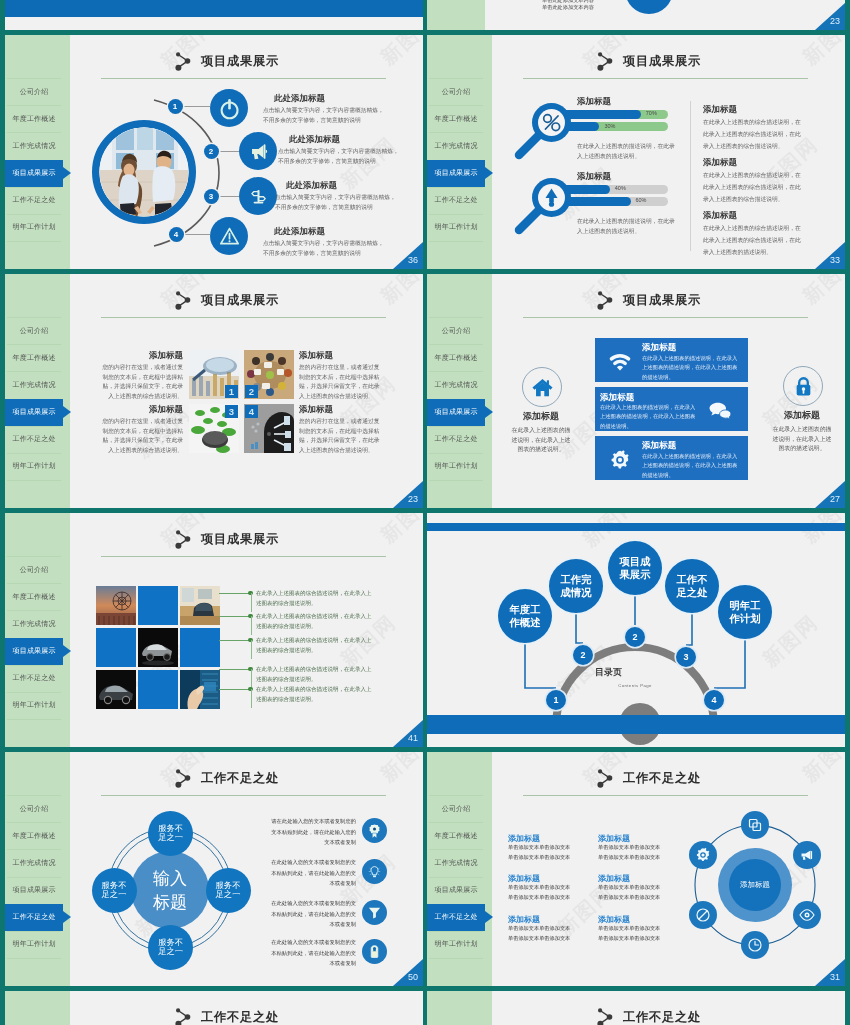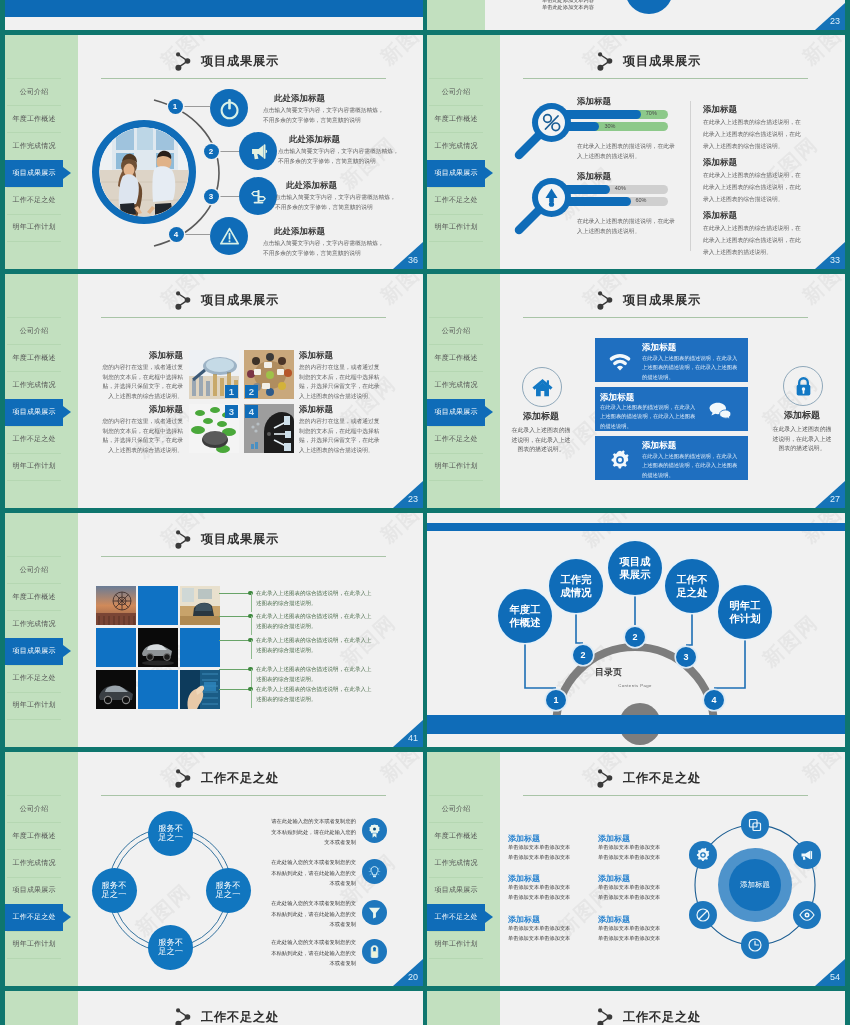--- a/index.html
+++ b/index.html
@@ -8,21 +8,21 @@
 .grid{position:relative;width:850px;height:1025px;background:#0f766e;}
 .slide{position:absolute;width:418px;height:234px;overflow:hidden;background:#f1f1f1;}
 .bg{position:absolute;left:0;top:0;width:418px;height:234px;}
 .wm{position:absolute;font-size:20px;font-weight:700;color:#3a3a3a;opacity:.055;
   transform:rotate(-42deg);letter-spacing:2px;white-space:nowrap;transform-origin:0 0;
   font-family:"DejaVu Sans",sans-serif;pointer-events:none;}
 
 .c1{left:5px;} .c2{left:427px;}
 .r1{top:-204px;} .r2{top:35px;} .r3{top:274px;} .r4{top:513px;} .r5{top:752px;} .r6{top:991px;}
 
-.sidebar{position:absolute;left:0;top:0;width:73px;height:234px;background:#c2e0bf;}
+.sidebar{position:absolute;left:0;top:0;width:65px;height:234px;background:#c2e0bf;}
 .sdiv{position:absolute;left:2px;width:54px;height:1px;background:#b5d7b2;}
 .navitem{position:absolute;left:0;width:58.2px;height:27.05px;display:flex;align-items:center;
   justify-content:center;font-size:7px;color:#555;font-family:"DejaVu Sans",sans-serif;letter-spacing:.2px;}
 .navitem.on{background:#0f6cb8;color:#fff;}
 .navarrow{position:absolute;left:58.2px;width:0;height:0;
   border-top:6px solid transparent;border-bottom:6px solid transparent;border-left:8px solid #0f6cb8;}
 
 .title{position:absolute;font-size:12.3px;font-weight:700;color:#2e2e2e;letter-spacing:0.7px;
   font-family:"DejaVu Sans",sans-serif;white-space:nowrap;}
 .trule{position:absolute;height:1px;background:#a9c4a7;}
@@ -744,20 +744,22 @@
         <circle cx="3.1" cy="3.4" r="2.1" fill="#3a3a3a"></circle>
         <circle cx="3.4" cy="16.8" r="3.0" fill="#3a3a3a"></circle>
         <circle cx="12.5" cy="10" r="2.8" fill="#3a3a3a"></circle>
       </svg>
 <div class="title" style="left:196px;top:18px;">工作不足之处</div>
 <div class="trule" style="left:96px;top:43px;width:285px;"></div>
 <svg class="rings30" width="130" height="130" viewBox="0 0 130 130">
         <circle cx="65" cy="65" r="62" fill="none" stroke="#35739f" stroke-width="1"></circle>
         <circle cx="65" cy="65" r="57" fill="none" stroke="#35739f" stroke-width="1"></circle>
       </svg>
+<div class="hub30"><span>输入
+标题</span></div>
 <div class="petal30" style="left:143.1px;top:58.5px;"><span>服务不
 足之一</span></div>
 <div class="petal30" style="left:86.5px;top:115.5px;"><span>服务不
 足之一</span></div>
 <div class="petal30" style="left:200.5px;top:115.5px;"><span>服务不
 足之一</span></div>
 <div class="petal30" style="left:143.1px;top:172.5px;"><span>服务不
 足之一</span></div>
 <div class="ic30" style="left:356.5px;top:65.5px;">
         <svg viewBox="0 0 32 32" width="15" height="15">
@@ -787,21 +789,21 @@
 <div class="ic30" style="left:356.5px;top:186.5px;">
         <svg viewBox="0 0 32 32" width="15" height="15">
           <path d="M16 3.5c4.2 0 7 2.2 7 6.2V27a1.6 1.6 0 0 1-1.6 1.6H10.6A1.6 1.6 0 0 1 9 27V9.7c0-4 2.8-6.2 7-6.2z" fill="#eef4d8" stroke="#dff2fb" stroke-width="1.8"></path>
           <circle cx="16" cy="10" r="3.4" fill="#0f6cb8"></circle>
           <path d="M16 10.5l-4 5h8z" fill="#0f6cb8"></path>
         </svg>
       </div>
 <div class="tx30" style="left:263px;top:185.0px;width:88px;">在此处输入您的文本或者复制您的文本粘贴到此处，请在此处输入您的文本或者复制</div>
 <div class="pagenum">
         <i></i>
-        <span>20</span>
+        <span>50</span>
       </div>
 </div>
 <div class="slide c2 r5 s31">
 <svg class="bg" viewBox="0 0 424 240" preserveAspectRatio="none">
         <use href="#poly"></use>
       </svg>
 <div class="wm" style="left:150px;top:20px;">新图网</div>
 <div class="wm" style="left:370px;top:16px;">新图网</div>
 <div class="wm" style="left:330px;top:140px;">新图网</div>
 <div class="wm" style="left:125px;top:170px;">新图网</div>
@@ -888,21 +890,21 @@
 <div class="b31" style="left:171px;top:132px;">单击添加文本单击添加文本</div>
 <div class="b31" style="left:171px;top:142px;">单击添加文本单击添加文本</div>
 <div class="h31" style="left:81px;top:162px;">添加标题</div>
 <div class="b31" style="left:81px;top:173px;">单击添加文本单击添加文本</div>
 <div class="b31" style="left:81px;top:183px;">单击添加文本单击添加文本</div>
 <div class="h31" style="left:171px;top:162px;">添加标题</div>
 <div class="b31" style="left:171px;top:173px;">单击添加文本单击添加文本</div>
 <div class="b31" style="left:171px;top:183px;">单击添加文本单击添加文本</div>
 <div class="pagenum">
         <i></i>
-        <span>54</span>
+        <span>31</span>
       </div>
 </div>
 <div class="slide c1 r6">
 <svg class="bg" viewBox="0 0 424 240" preserveAspectRatio="none">
         <use href="#poly"></use>
       </svg>
 <div class="sidebar">
 
 
 

